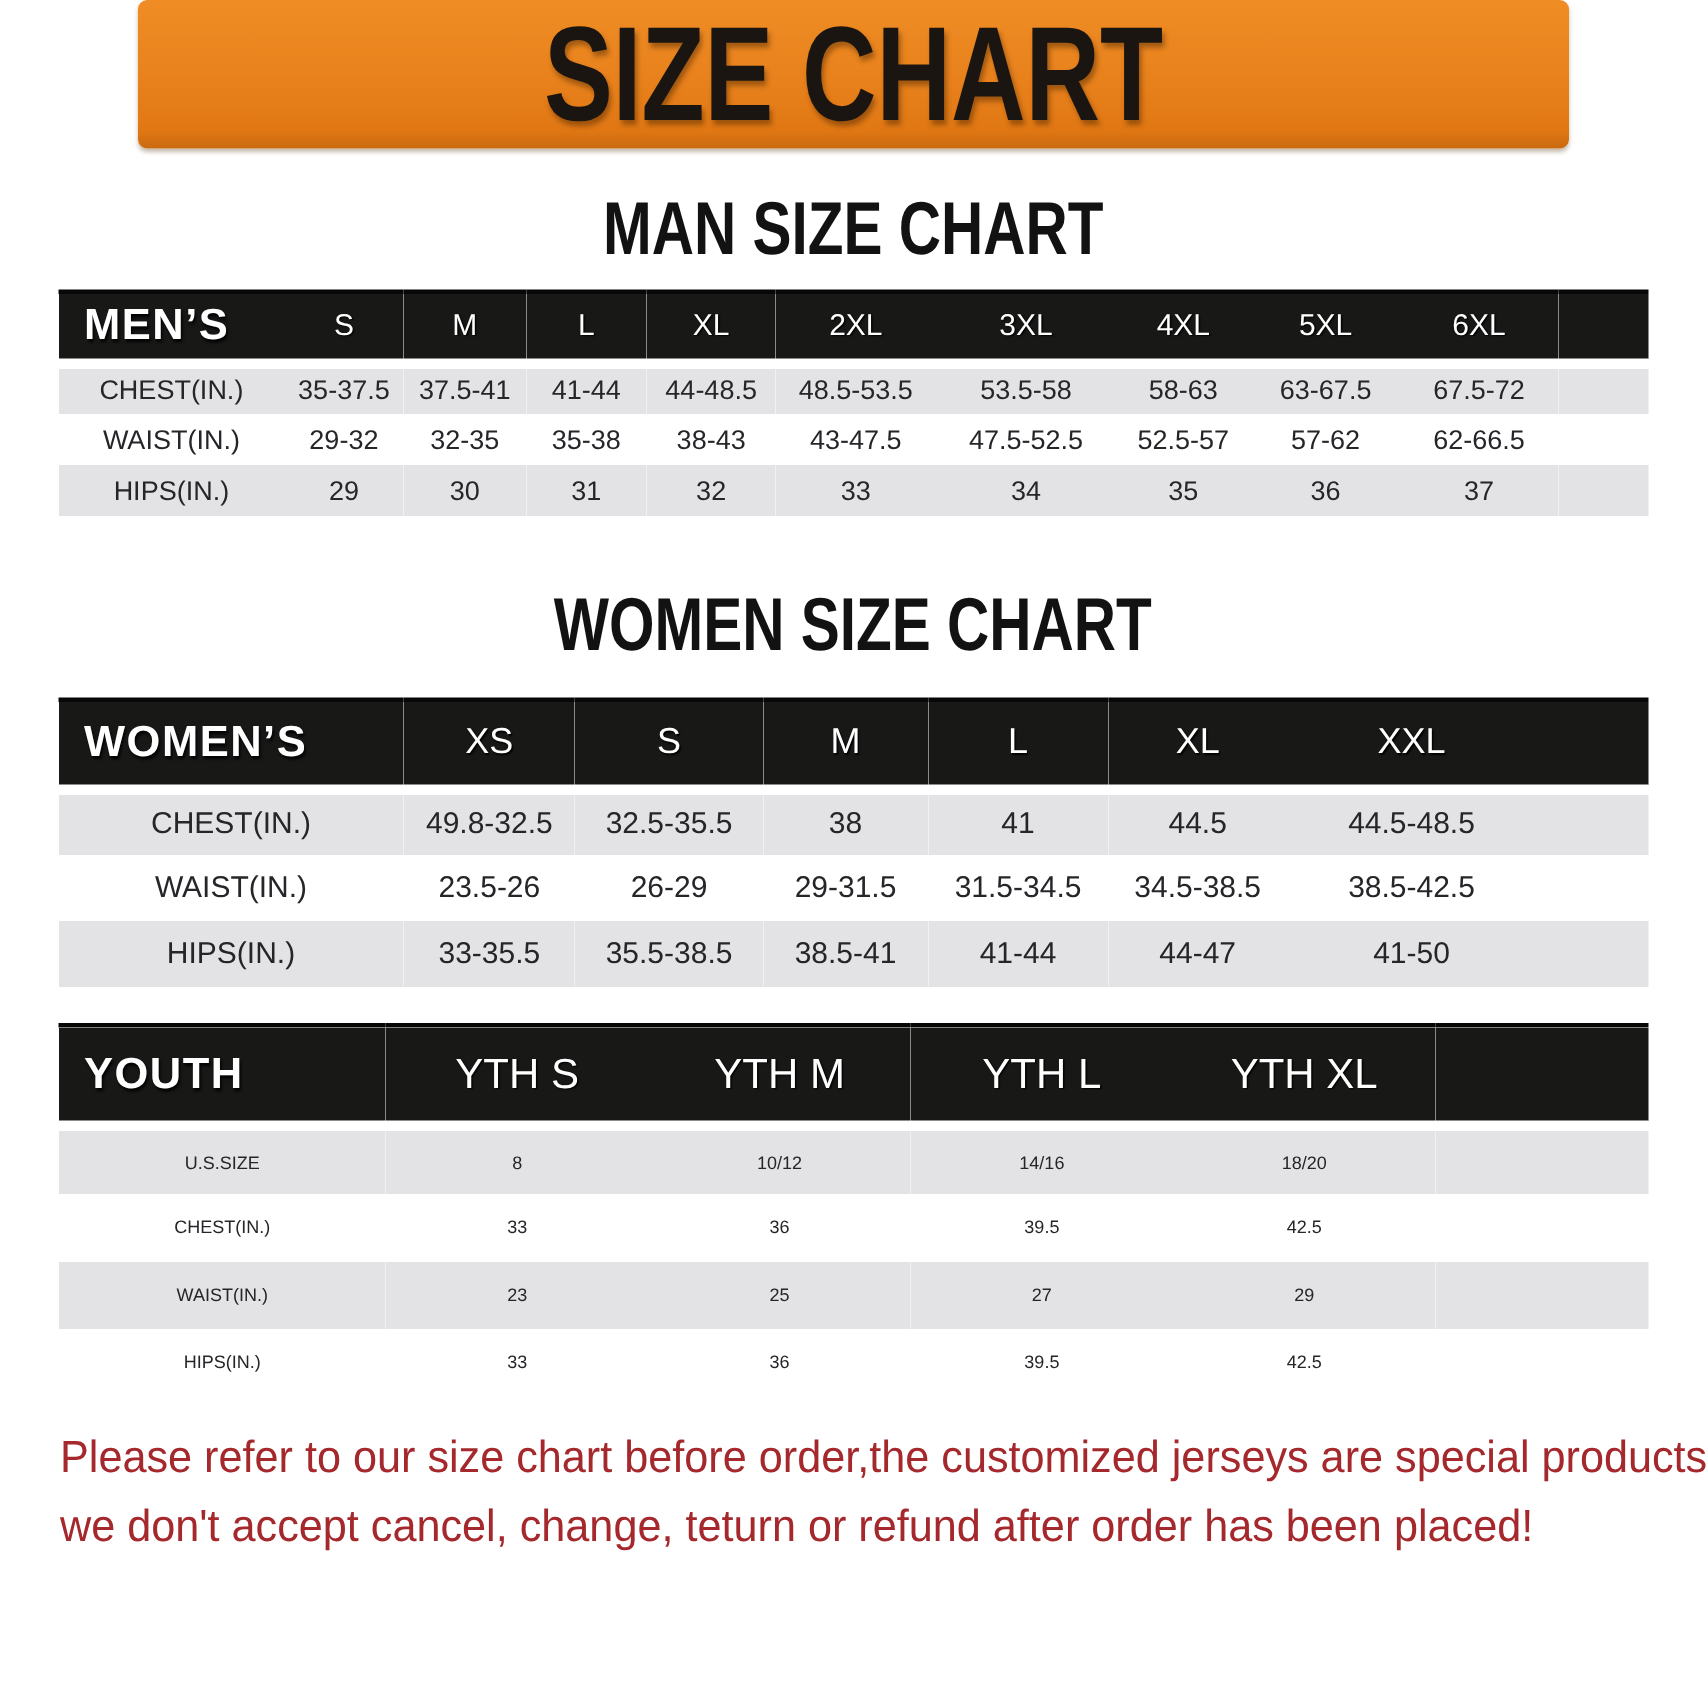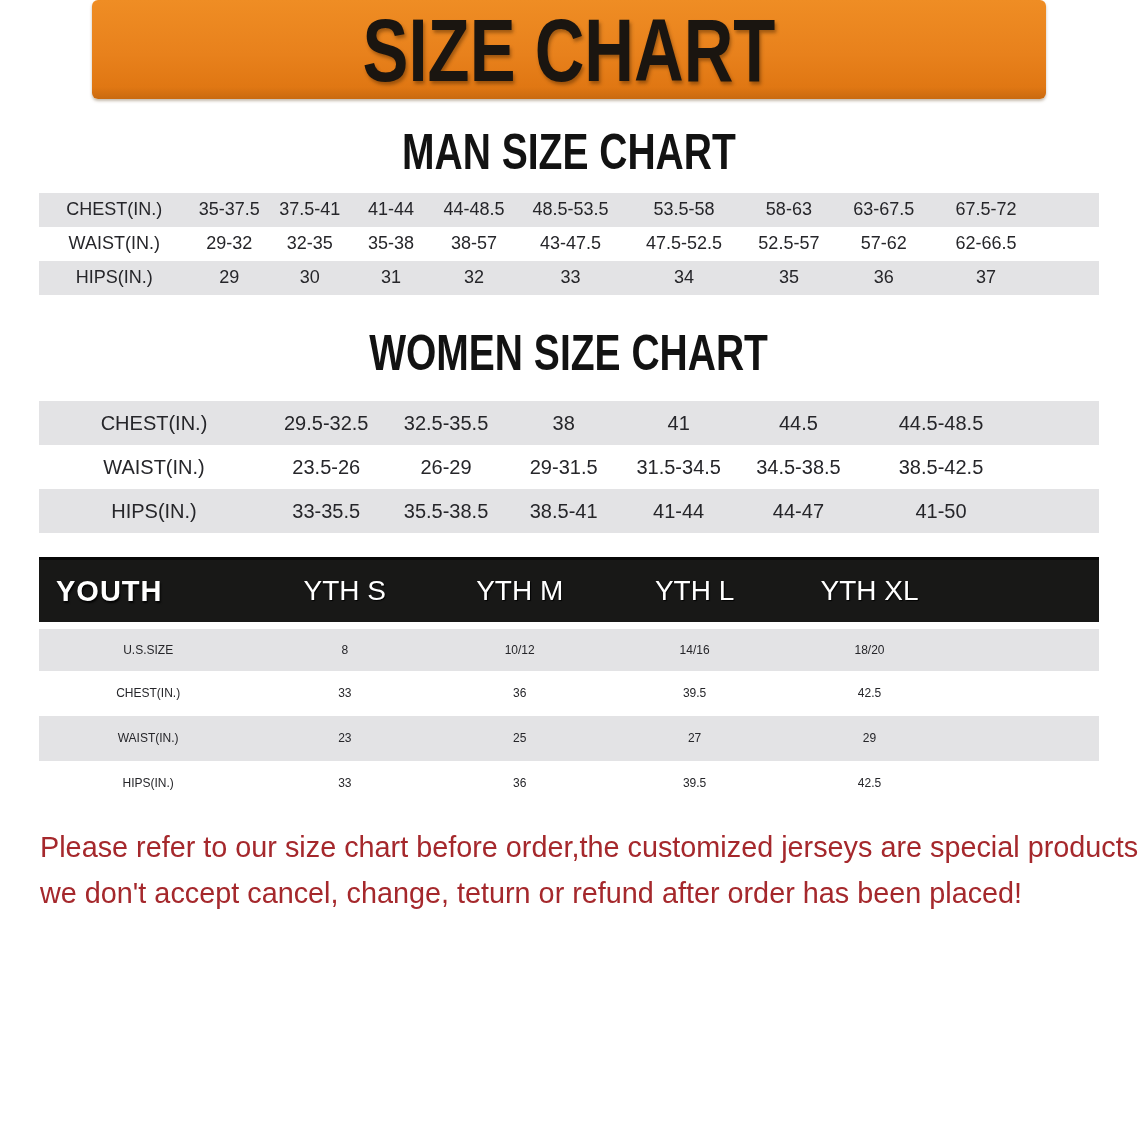--- a/index.html
+++ b/index.html
@@ -83,21 +83,21 @@
   .table-youth tr.head-row { height:67px; }
   .table-youth td.head-label { font-size:29px; }
   .table-youth td.col-head { font-size:28px; }
   .table-youth tr.data-row { height:45px; }
   .table-youth td.row-label { font-size:19px; }
   .table-youth tr.data-row td { font-size:12px; }
 
   
   .mt-h1 { margin-top:27px; }
   .mt-t1 { margin-top:14px; }
-  .mt-h2 { margin-top:32px; }
+  .mt-h2 { margin-top:46px; }
   .mt-t2 { margin-top:22px; }
   .mt-h3 { margin-top:44px; }
   .mt-t3 { margin-top:24px; }
 
   
   .footnote {
     margin-top:18px; padding-left:40px; padding-right:20px;
     color:#a5282c;
   }
   .footnote-line {
@@ -123,39 +123,52 @@
         <col style="width: 7.6%;">
         <col style="width: 8.1%;">
         <col style="width: 10.1%;">
         <col style="width: 11.3%;">
         <col style="width: 8.5%;">
         <col style="width: 9.4%;">
         <col style="width: 9.9%;">
         <col style="width: 5.7%;">
       </colgroup>
       <tbody>
+        <tr class="head-row">
+          <td class="head-label">MEN’S</td>
+          <td class="col-head">S</td>
+          <td class="col-head">M</td>
+          <td class="col-head">L</td>
+          <td class="col-head">XL</td>
+          <td class="col-head">2XL</td>
+          <td class="col-head">3XL</td>
+          <td class="col-head">4XL</td>
+          <td class="col-head">5XL</td>
+          <td class="col-head">6XL</td>
+          <td></td>
+        </tr>
         <tr class="data-row row-gray">
           <td class="row-label">CHEST(IN.)</td>
           <td>35-37.5</td>
           <td>37.5-41</td>
           <td>41-44</td>
           <td>44-48.5</td>
           <td>48.5-53.5</td>
           <td>53.5-58</td>
           <td>58-63</td>
           <td>63-67.5</td>
           <td>67.5-72</td>
           <td></td>
         </tr>
         <tr class="data-row row-white">
           <td class="row-label">WAIST(IN.)</td>
           <td>29-32</td>
           <td>32-35</td>
           <td>35-38</td>
-          <td>38-57</td>
+          <td>38-43</td>
           <td>43-47.5</td>
           <td>47.5-52.5</td>
           <td>52.5-57</td>
           <td>57-62</td>
           <td>62-66.5</td>
           <td></td>
         </tr>
         <tr class="data-row row-gray">
           <td class="row-label">HIPS(IN.)</td>
           <td>29</td>
@@ -177,23 +190,33 @@
         <col style="width: 21.7%;">
         <col style="width: 10.8%;">
         <col style="width: 11.8%;">
         <col style="width: 10.4%;">
         <col style="width: 11.3%;">
         <col style="width: 11.3%;">
         <col style="width: 15.6%;">
         <col style="width: 7.1%;">
       </colgroup>
       <tbody>
+        <tr class="head-row">
+          <td class="head-label">WOMEN’S</td>
+          <td class="col-head">XS</td>
+          <td class="col-head">S</td>
+          <td class="col-head">M</td>
+          <td class="col-head">L</td>
+          <td class="col-head">XL</td>
+          <td class="col-head">XXL</td>
+          <td></td>
+        </tr>
         <tr class="data-row row-gray">
           <td class="row-label">CHEST(IN.)</td>
-          <td>29.5-32.5</td>
+          <td>49.8-32.5</td>
           <td>32.5-35.5</td>
           <td>38</td>
           <td>41</td>
           <td>44.5</td>
           <td>44.5-48.5</td>
           <td></td>
         </tr>
         <tr class="data-row row-white">
           <td class="row-label">WAIST(IN.)</td>
           <td>23.5-26</td>

